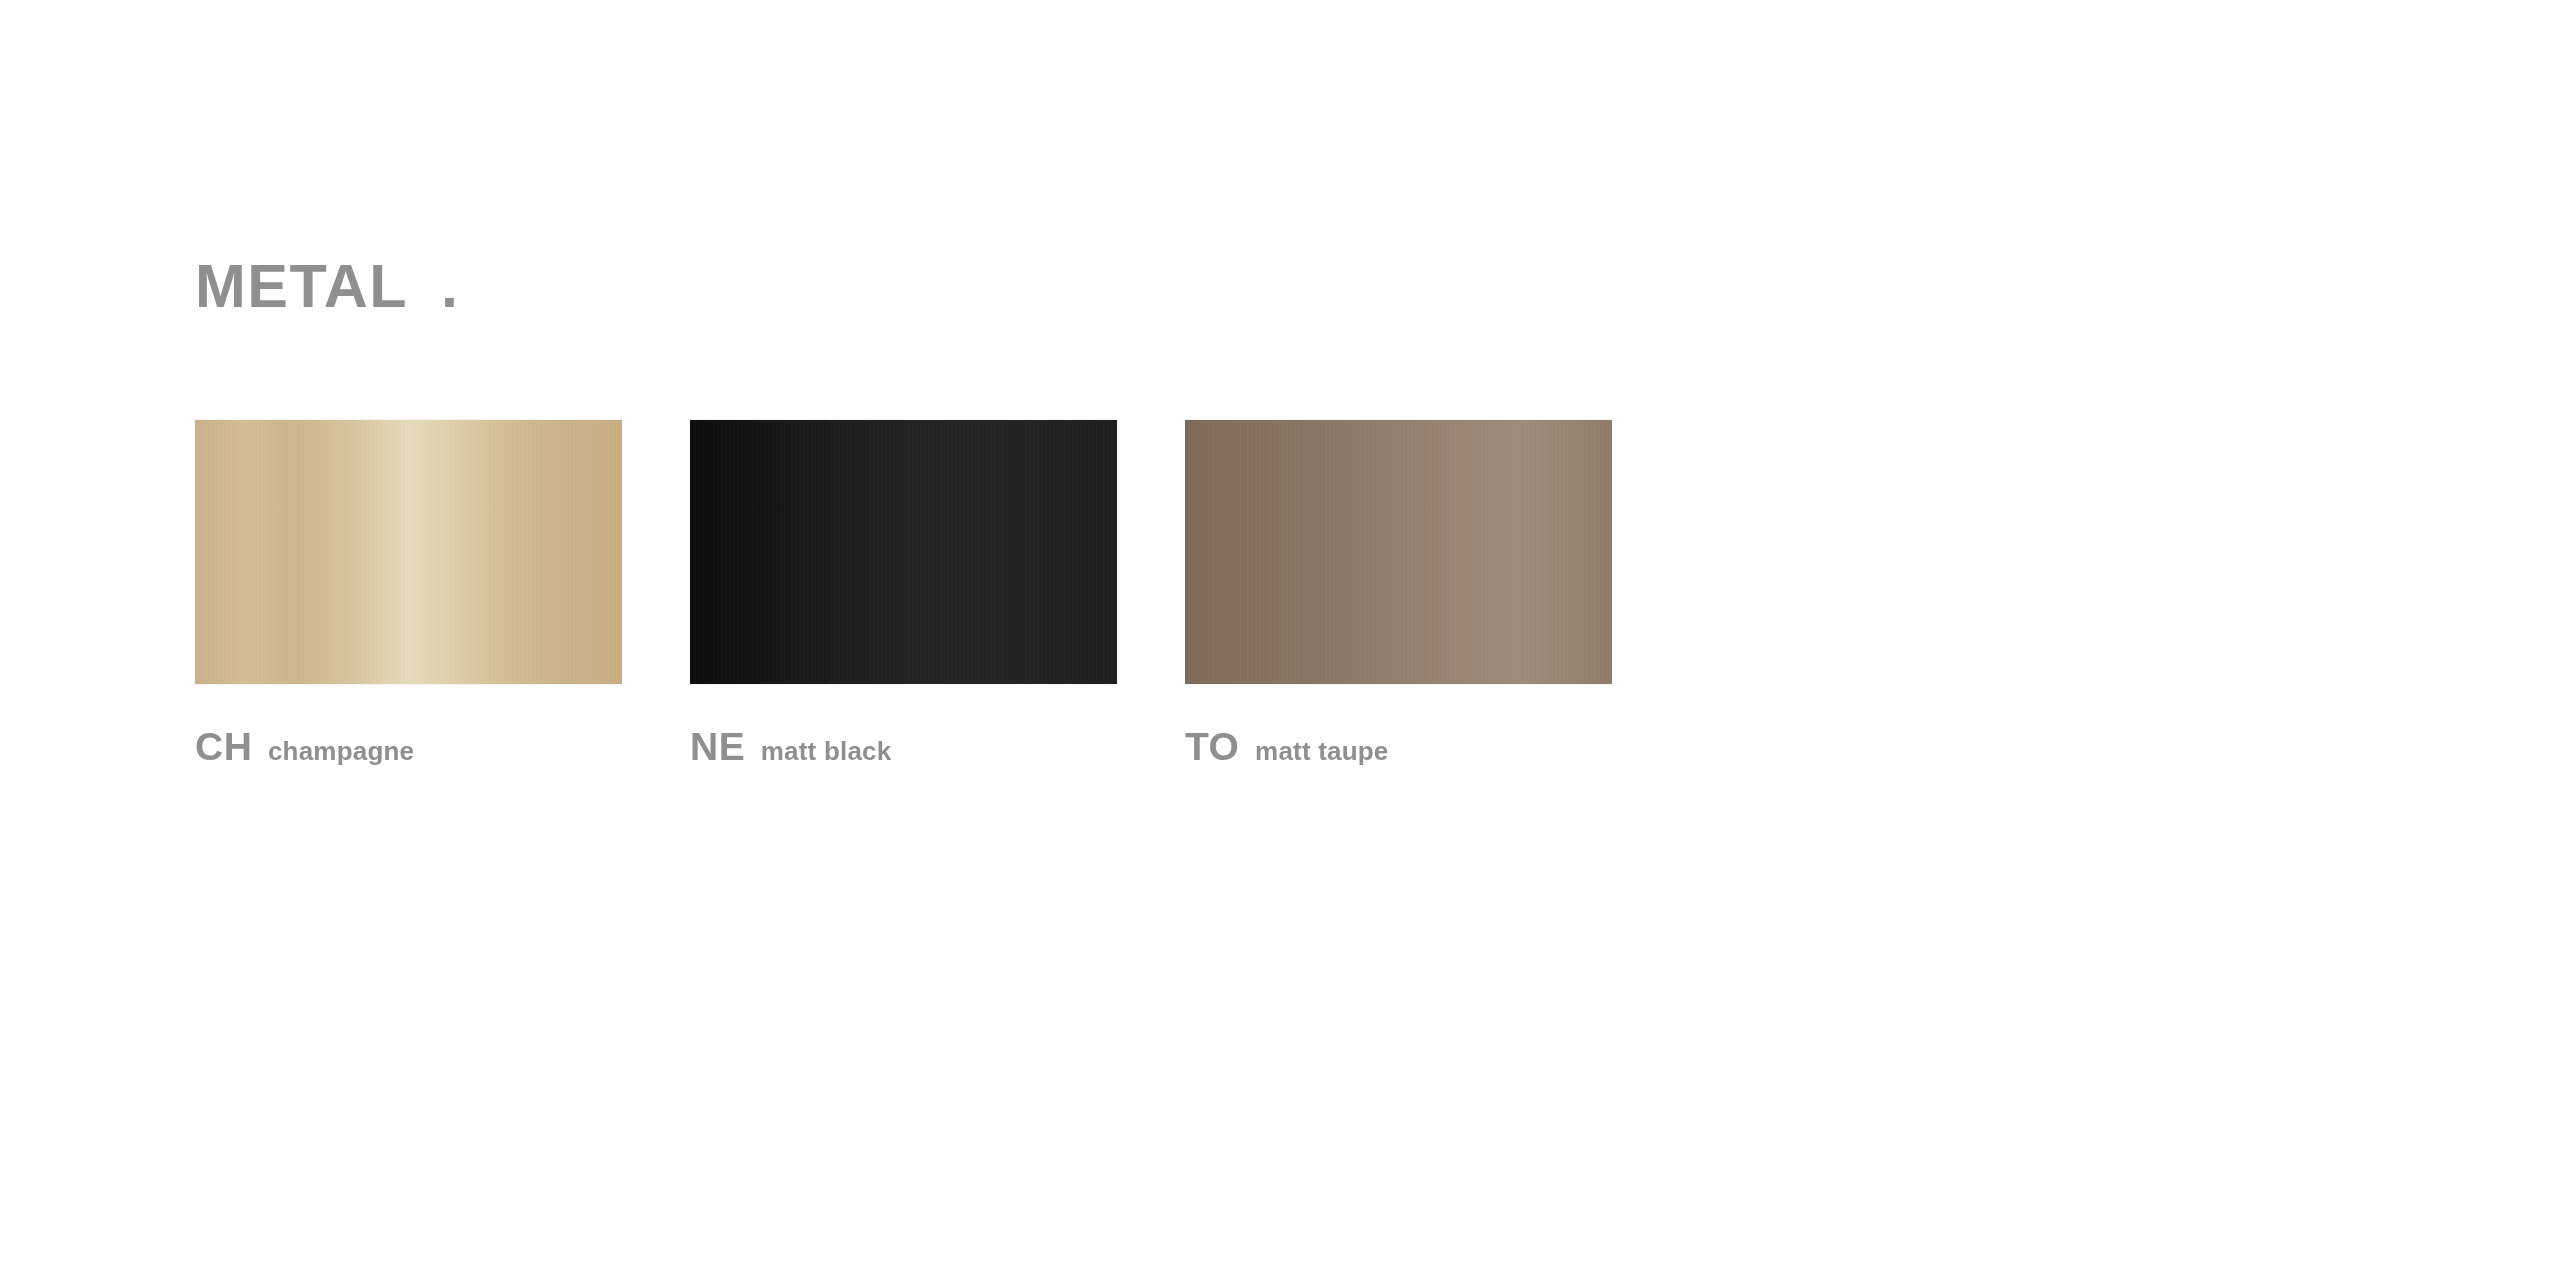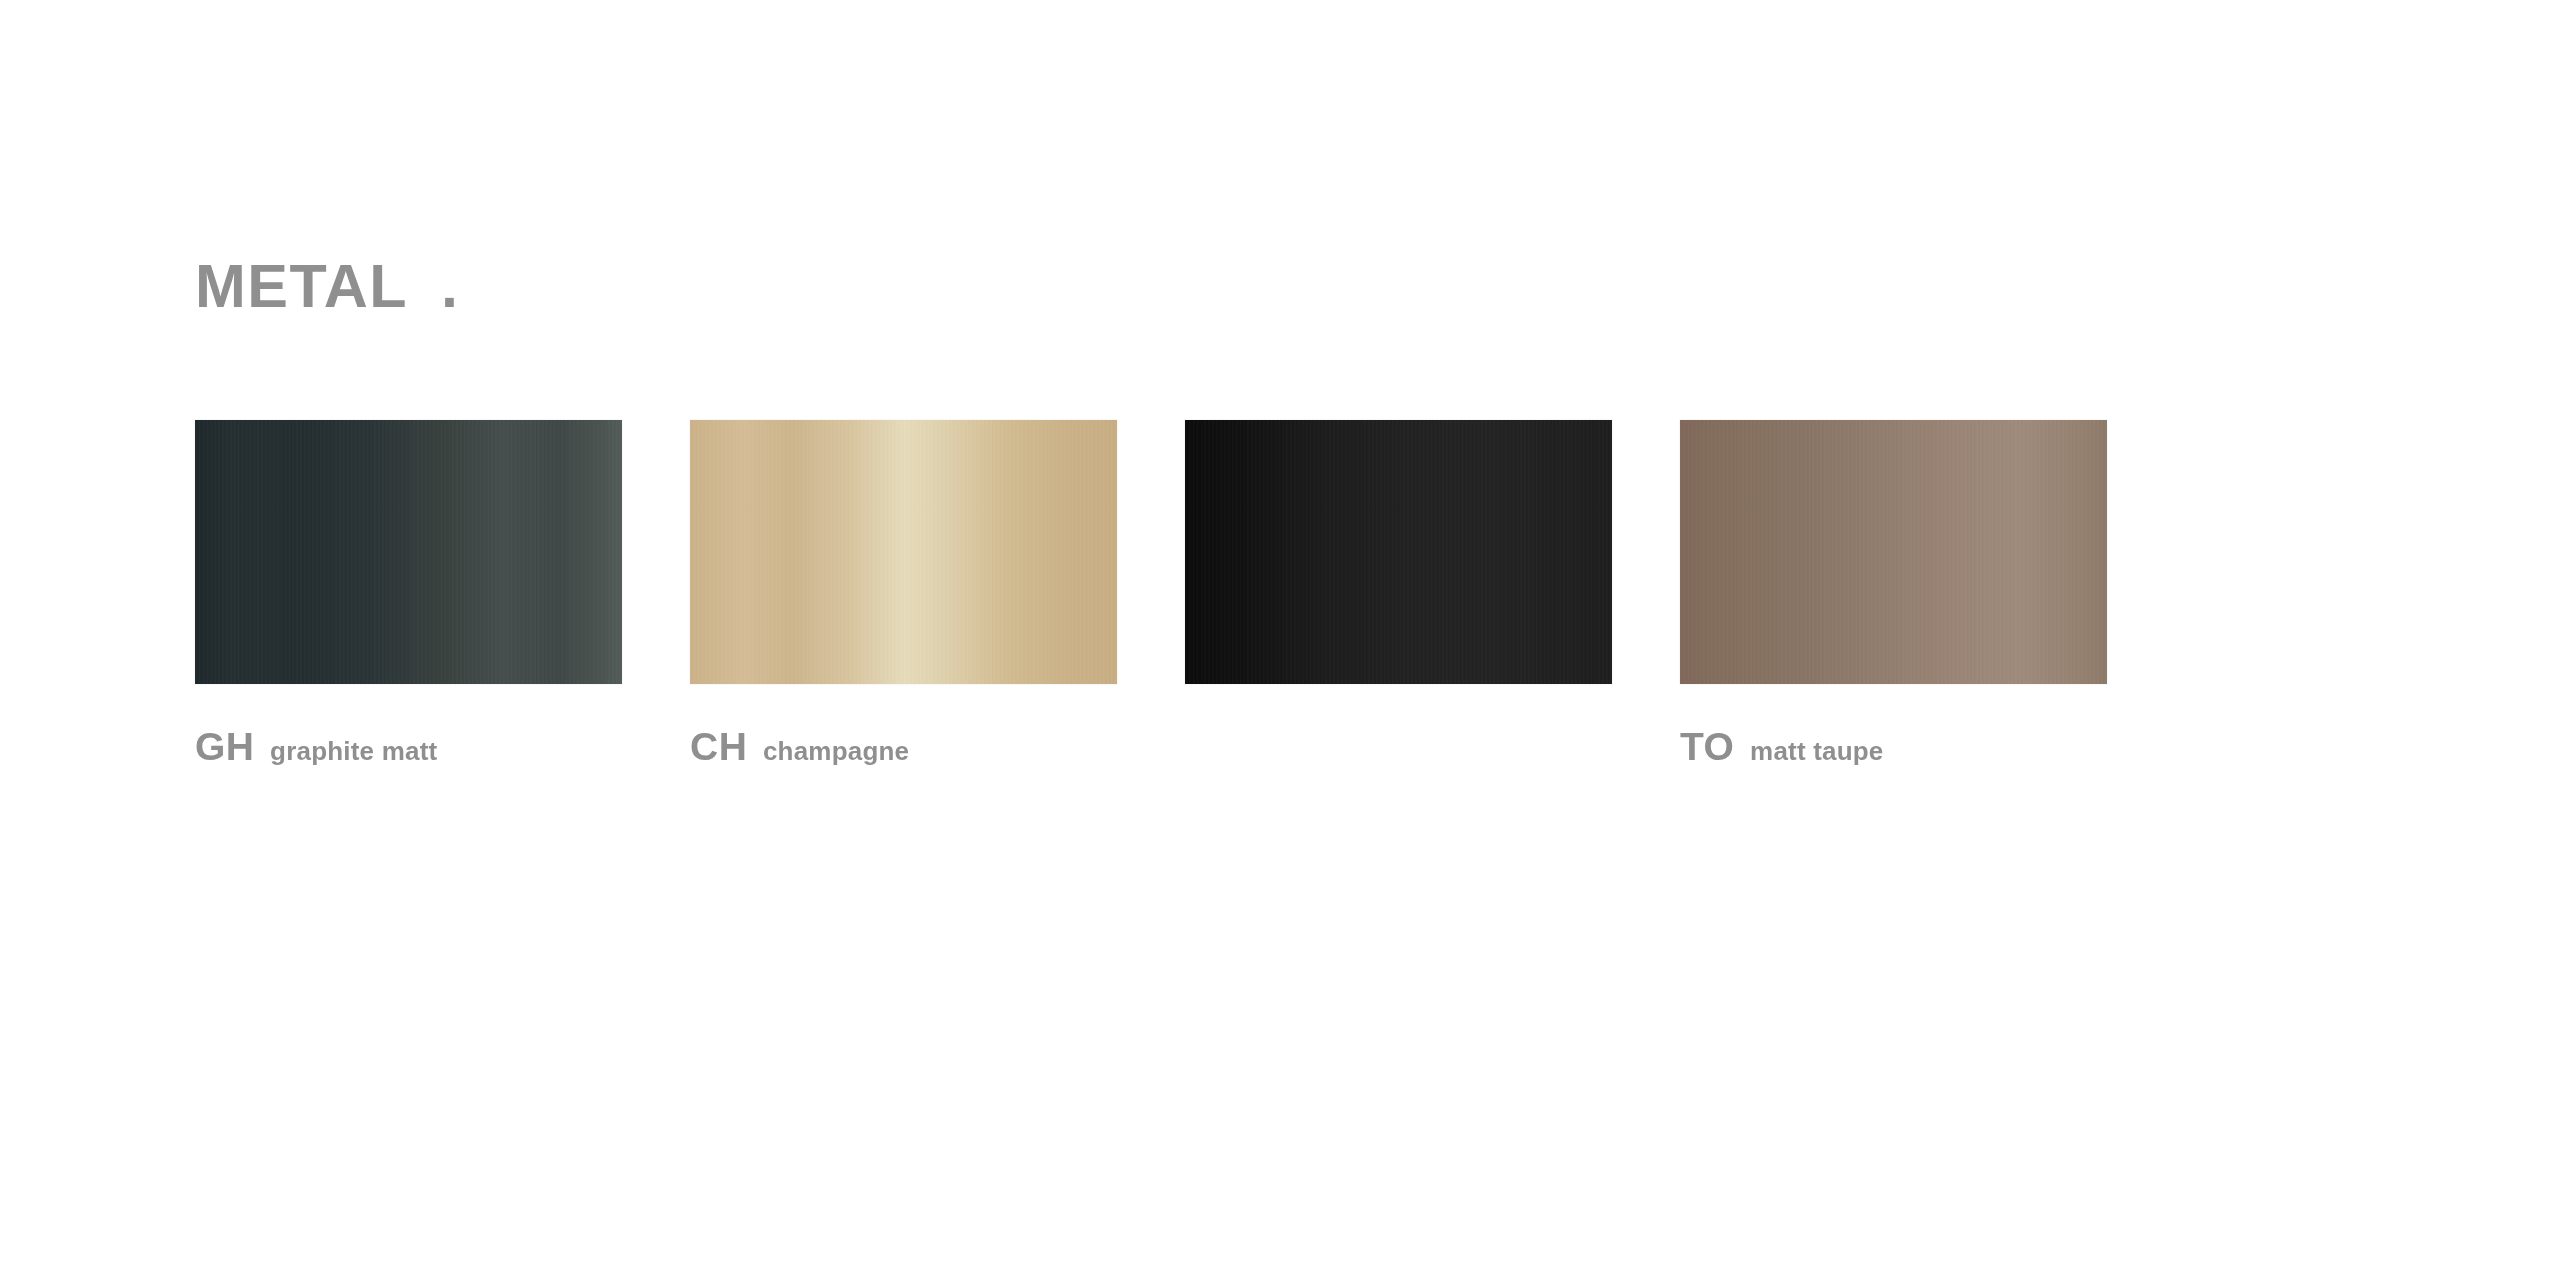--- a/index.html
+++ b/index.html
@@ -171,38 +171,35 @@
 
 <div class="page">
 
   <div class="section-heading">
     <span class="title-text">METAL</span>
     <span class="title-dot">.</span>
   </div>
 
   <div class="swatch-grid">
 
-    <div class="swatch-card">
-      <div class="swatch-chip chip-graphite"></div>
-      <div class="swatch-label">
-        <span class="swatch-code">GH</span>
-        <span class="swatch-name">graphite matt</span>
-      </div>
-    </div>
 
     <div class="swatch-card">
       <div class="swatch-chip chip-champagne"></div>
       <div class="swatch-label">
         <span class="swatch-code">CH</span>
         <span class="swatch-name">champagne</span>
       </div>
     </div>
 
     <div class="swatch-card">
       <div class="swatch-chip chip-matt-black"></div>
+      <div class="swatch-label">
+        <span class="swatch-code">NE</span>
+        <span class="swatch-name">matt black</span>
+      </div>
     </div>
 
 
     <div class="swatch-card">
       <div class="swatch-chip chip-taupe"></div>
       <div class="swatch-label">
         <span class="swatch-code">TO</span>
         <span class="swatch-name">matt taupe</span>
       </div>
     </div>

